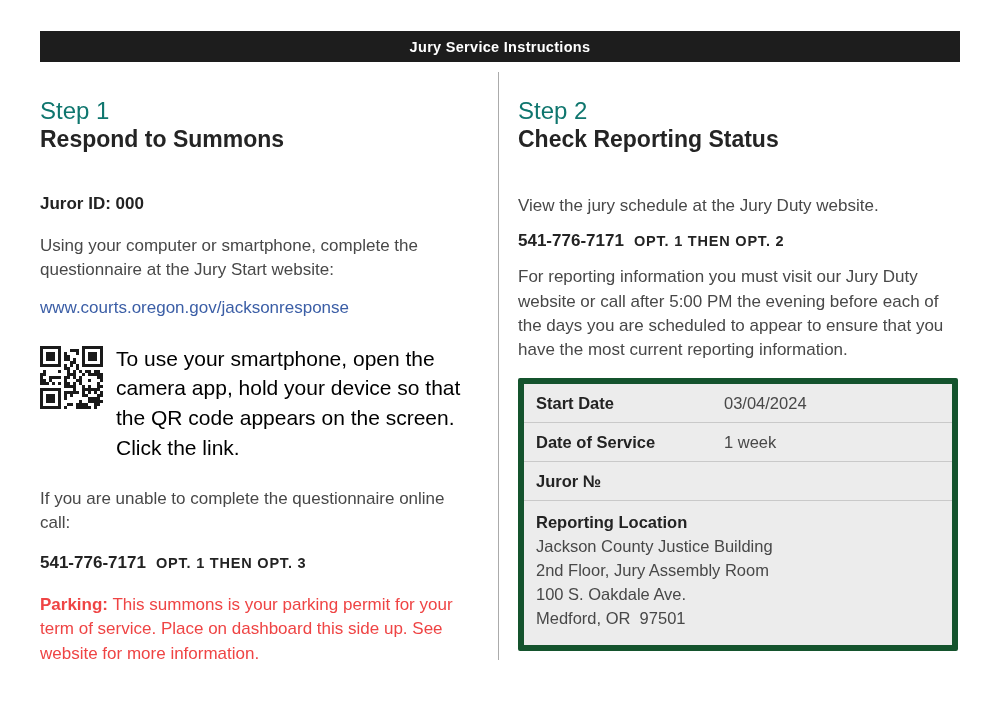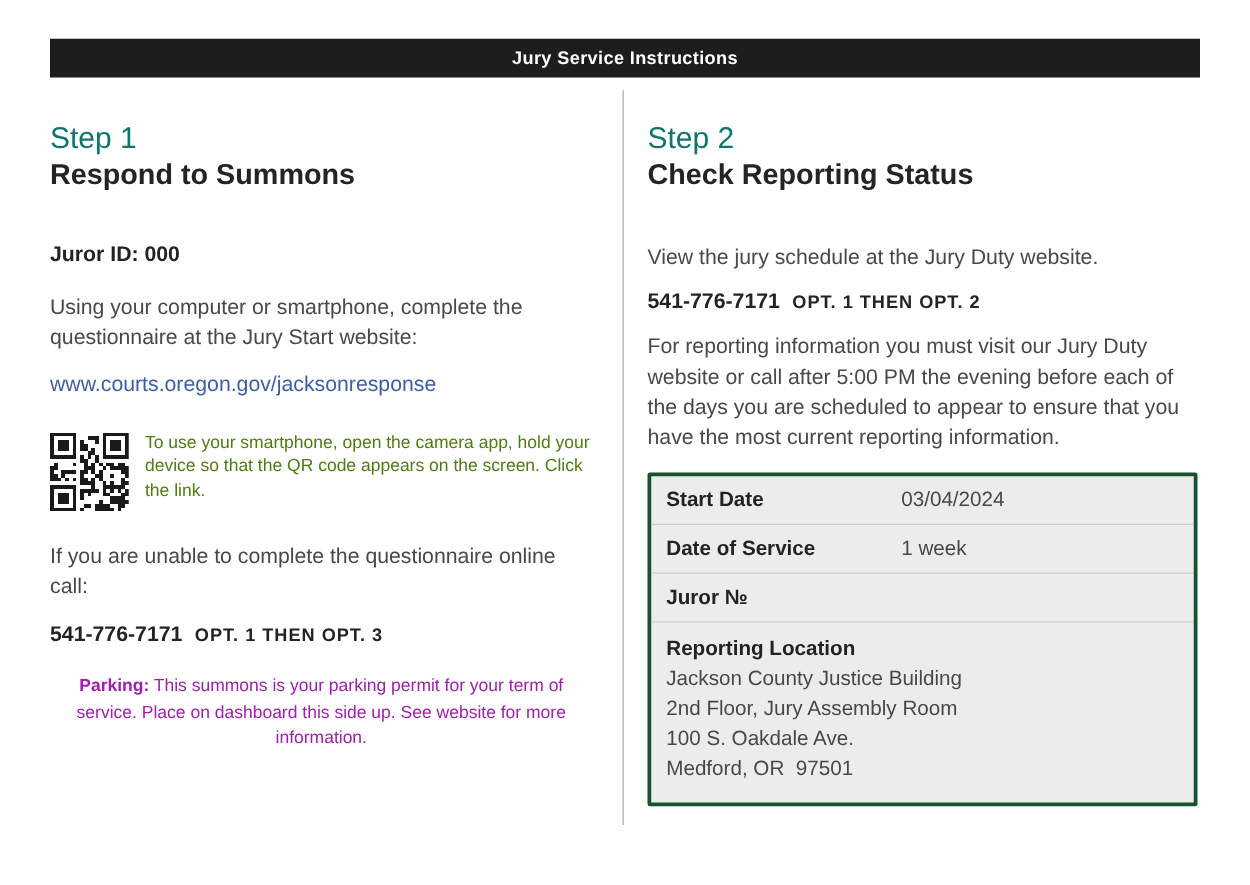--- a/index.html
+++ b/index.html
@@ -77,50 +77,49 @@
   }
 
   .qr-row {
     display: flex;
     align-items: flex-start;
     gap: 13px;
     margin-bottom: 24px;
   }
   .qr-box { width: 63px; height: 63px; flex: 0 0 63px; margin-top: 2px; }
   .qr-caption {
-    font-size: 14px;
+    font-size: 21px;
     line-height: 1.42;
-    color: #4d7c0f;
+    color: #000000;
   }
 
   .phone-line {
     font-size: 17px;
     font-weight: bold;
     color: #232323;
     margin-bottom: 20px;
   }
   .phone-line .opts {
     font-size: 14.5px;
     letter-spacing: .8px;
     margin-left: 10px;
   }
 
   .parking {
-    font-size: 14px;
+    font-size: 17px;
     line-height: 1.44;
-    color: #a21caf;
-    text-align: center;
+    color: #ef4444;
   }
   .parking .parking-label { font-weight: bold; }
 
   
   .info-table {
     margin-top: 10px;
     background: #ececec;
-    border: 3px solid #14532d;
+    border: 6px solid #14532d;
     border-radius: 2px;
     width: 440px;
   }
   .info-row {
     display: flex;
     padding: 10px 12px 9px 12px;
     border-bottom: 1px solid #c9c9c9;
     font-size: 16.5px;
   }
   .info-row .info-label {

